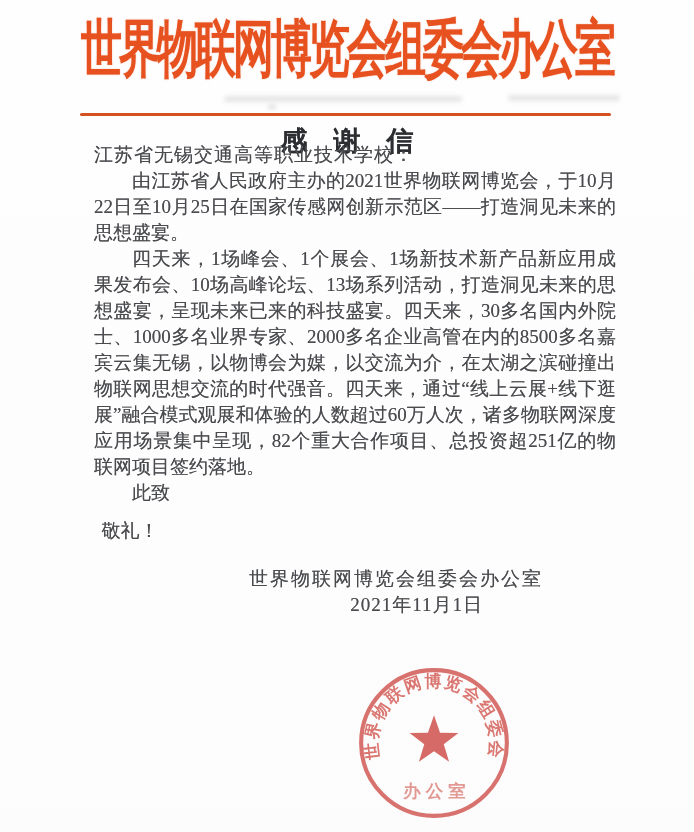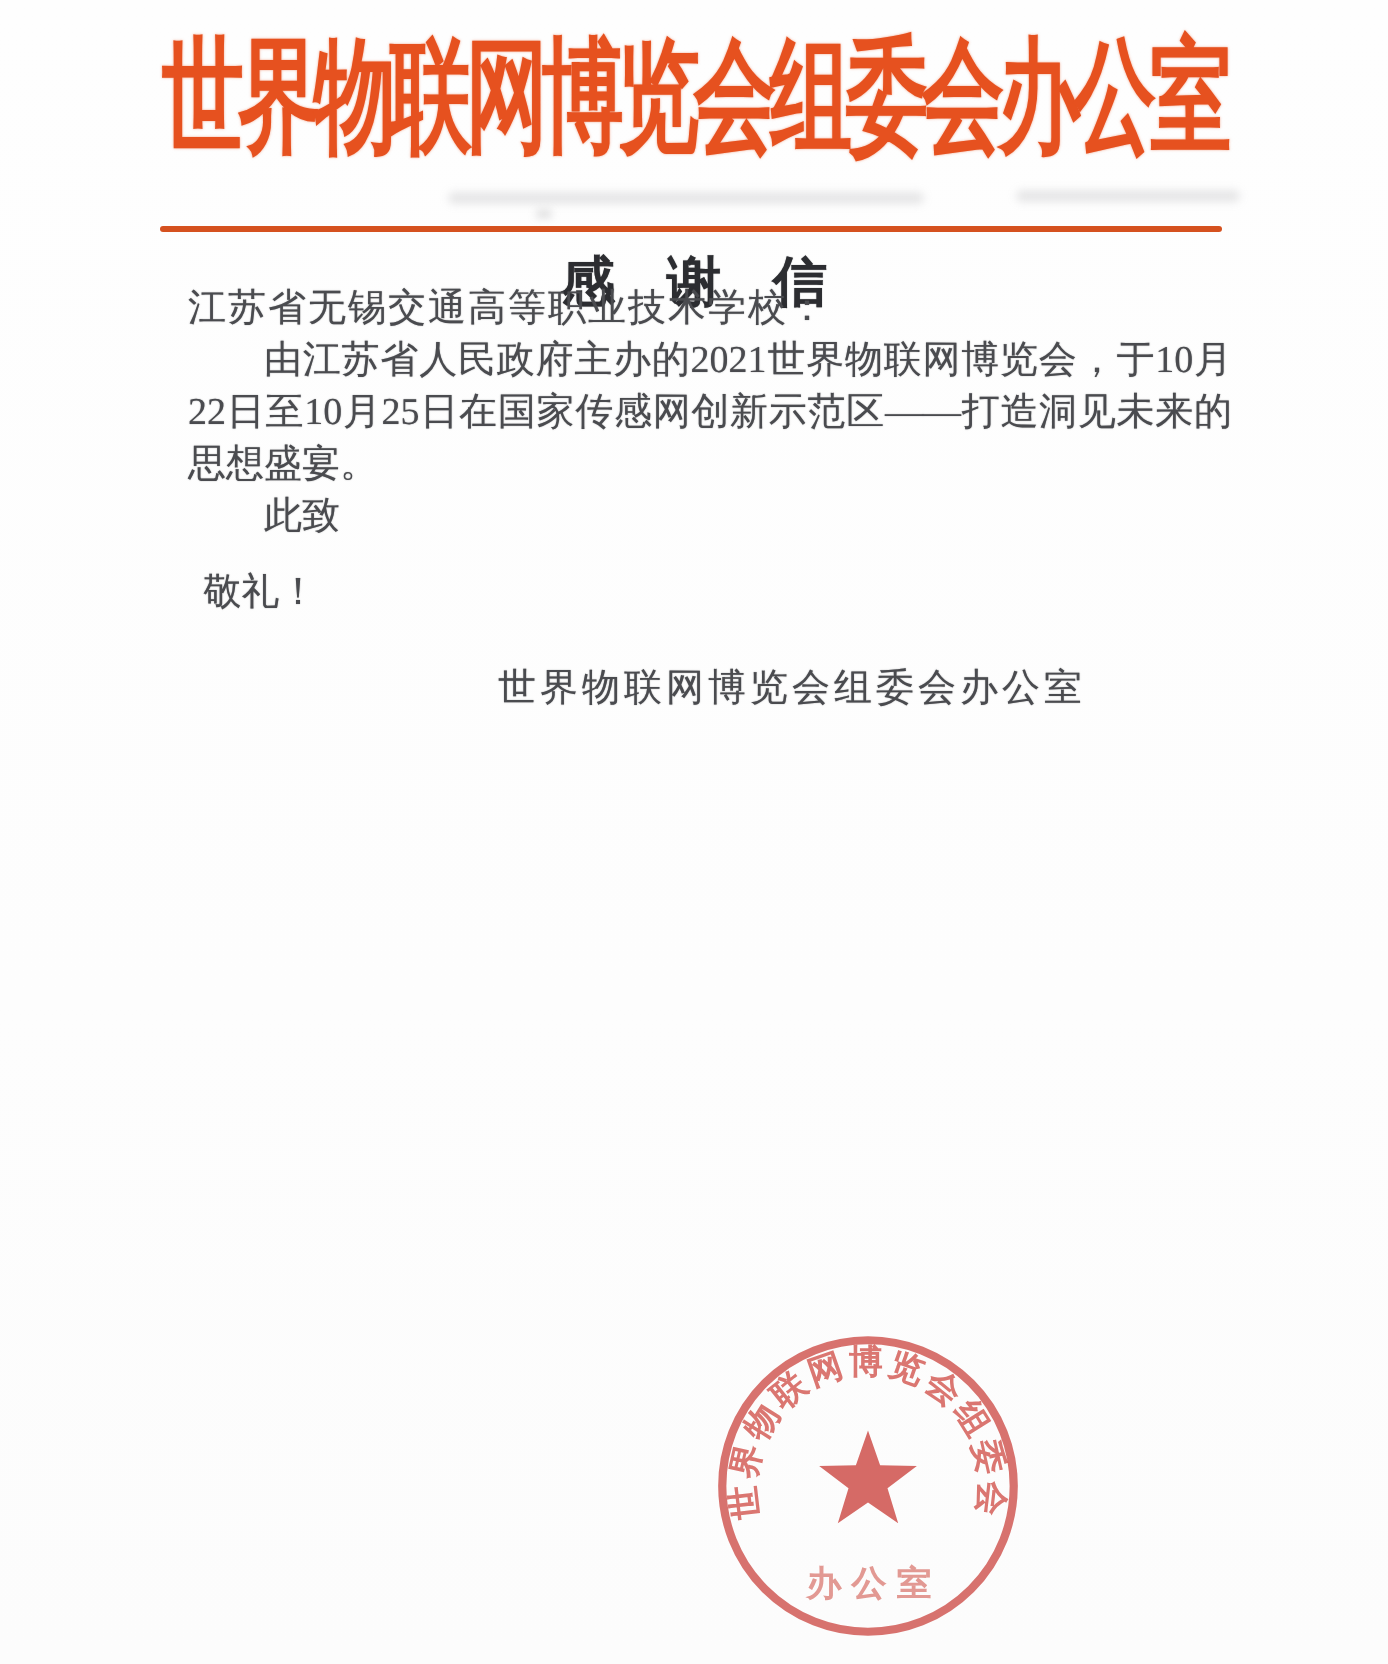--- a/index.html
+++ b/index.html
@@ -91,23 +91,25 @@
   <div class="smudge s2"></div>
   <div class="smudge s3"></div>
 
   <div class="red-rule"></div>
 
   <div class="doc-title">感谢信</div>
 
   <div class="letter">
     <div class="salutation">江苏省无锡交通高等职业技术学校：</div>
     <p>由江苏省人民政府主办的2021世界物联网博览会，于10月22日至10月25日在国家传感网创新示范区——打造洞见未来的思想盛宴。</p>
+    <p>四天来，1场峰会、1个展会、1场新技术新产品新应用成果发布会、10场高峰论坛、13场系列活动，打造洞见未来的思想盛宴，呈现未来已来的科技盛宴。四天来，30多名国内外院士、1000多名业界专家、2000多名企业高管在内的8500多名嘉宾云集无锡，以物博会为媒，以交流为介，在太湖之滨碰撞出物联网思想交流的时代强音。四天来，通过“线上云展+线下逛展”融合模式观展和体验的人数超过60万人次，诸多物联网深度应用场景集中呈现，82个重大合作项目、总投资超251亿的物联网项目签约落地。</p>
     <div class="closing-cizhi">此致</div>
     <div class="closing-jingli">敬礼！</div>
     <div class="signature">世界物联网博览会组委会办公室</div>
+    <div class="date">2021年11月1日</div>
   </div>
 
   <svg class="seal" viewBox="0 0 152 152" xmlns="http://www.w3.org/2000/svg">
     <circle cx="76" cy="76" r="71" fill="none" stroke="#cf4b46" stroke-width="4" opacity="0.78"></circle>
     <path id="sealArc" d="M 24.3 94.8 A 55 55 0 1 1 127.7 94.8" fill="none"></path>
     <text font-size="16.5" font-weight="bold" fill="#d5564f" opacity="0.8" letter-spacing="2" font-family="Liberation Serif, DejaVu Serif, serif">
       <textPath href="#sealArc" startOffset="50%" text-anchor="middle">世界物联网博览会组委会</textPath>
     </text>
     <polygon points="76,49 81.9,65.9 99.8,66.3 85.5,77.1 90.7,94.2 76,84 61.3,94.2 66.5,77.1 52.2,66.3 70.1,65.9" fill="#cf4b46" opacity="0.82"></polygon>
     <text x="79" y="129" text-anchor="middle" font-size="17" font-weight="bold" fill="#dd7a72" opacity="0.75" letter-spacing="5" font-family="Liberation Serif, DejaVu Serif, serif">办公室</text>

